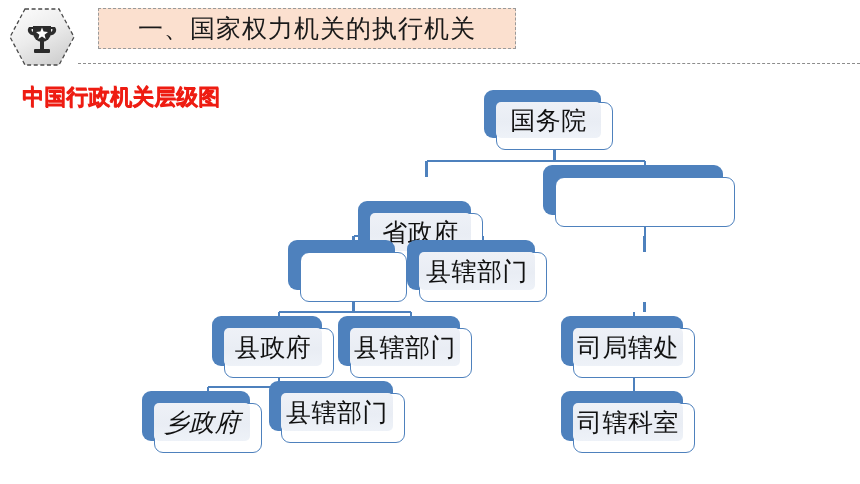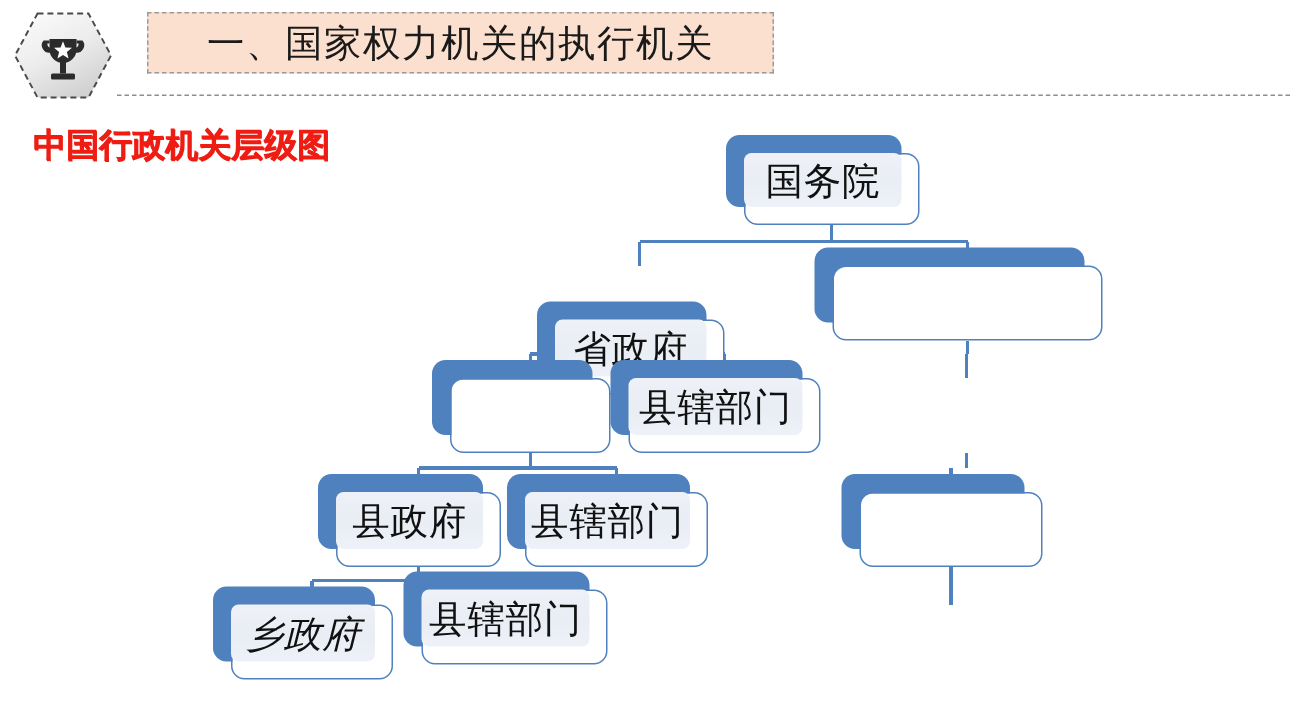--- a/index.html
+++ b/index.html
@@ -214,26 +214,32 @@
         <div class="label">县政府</div>
       </div>
       <div class="node" style="left: 338px; top: 316px; width: 134px; height: 62px;">
         <div class="backing" style="background: rgb(78, 129, 189);"></div>
         <div class="face" style="border-color: rgb(78, 129, 189);"></div>
         <div class="label">县辖部门</div>
       </div>
       <div class="node" style="left: 561px; top: 316px; width: 134px; height: 62px;">
         <div class="backing" style="background: rgb(78, 129, 189);"></div>
         <div class="face" style="border-color: rgb(78, 129, 189);"></div>
+        <div class="label">司局辖处</div>
       </div>
       <div class="node" style="left: 142px; top: 391px; width: 120px; height: 62px; font-style: italic;">
         <div class="backing" style="background: rgb(78, 129, 189);"></div>
         <div class="face" style="border-color: rgb(78, 129, 189);"></div>
         <div class="label">乡政府</div>
       </div>
       <div class="node" style="left: 269px; top: 381px; width: 136px; height: 62px;">
         <div class="backing" style="background: rgb(78, 129, 189);"></div>
         <div class="face" style="border-color: rgb(78, 129, 189);"></div>
         <div class="label">县辖部门</div>
       </div>
+      <div class="node" style="left: 561px; top: 391px; width: 134px; height: 62px;">
+        <div class="backing" style="background: rgb(78, 129, 189);"></div>
+        <div class="face" style="border-color: rgb(78, 129, 189);"></div>
+        <div class="label">司辖科室</div>
+      </div>
     </div>
 
 </div>
 
 </body></html>

